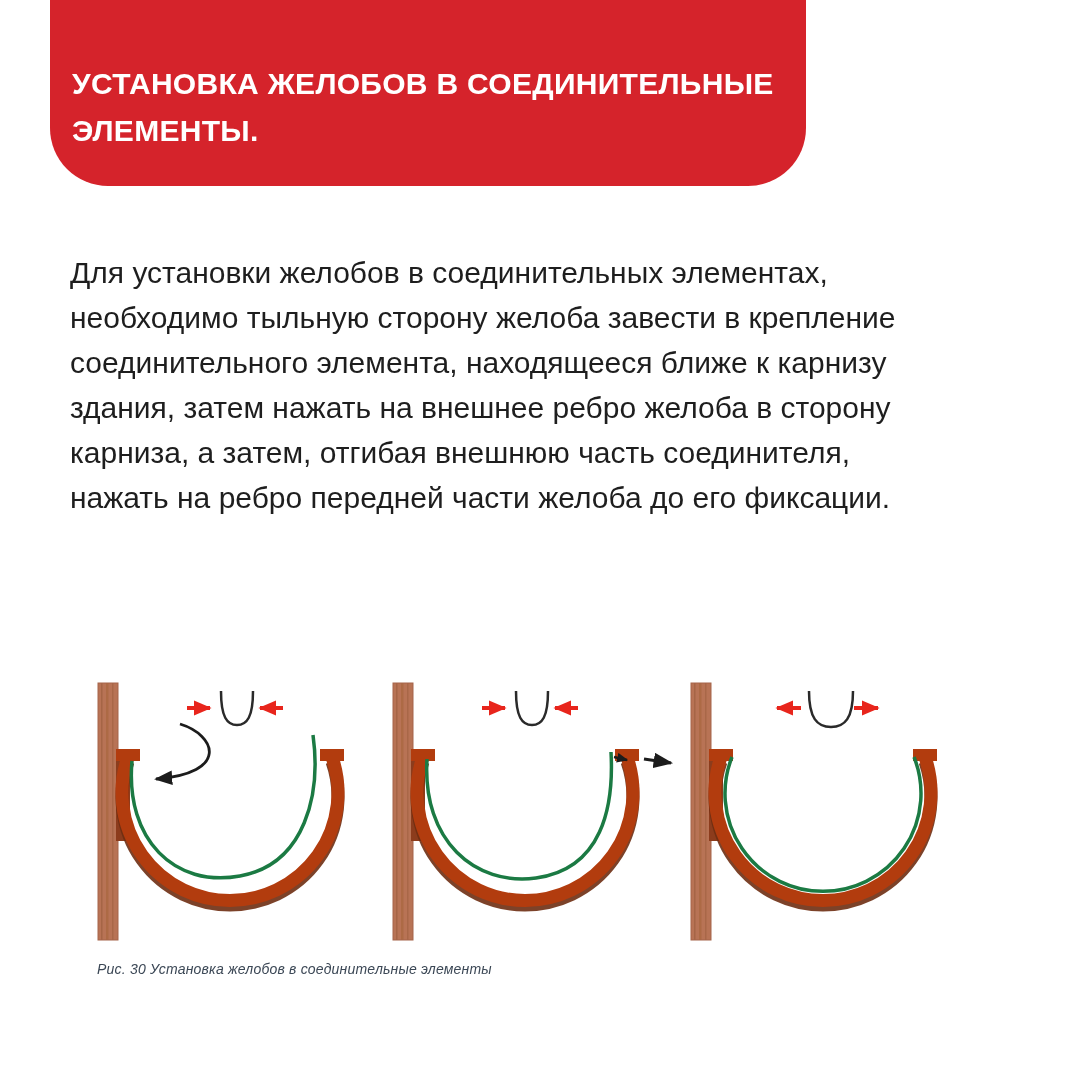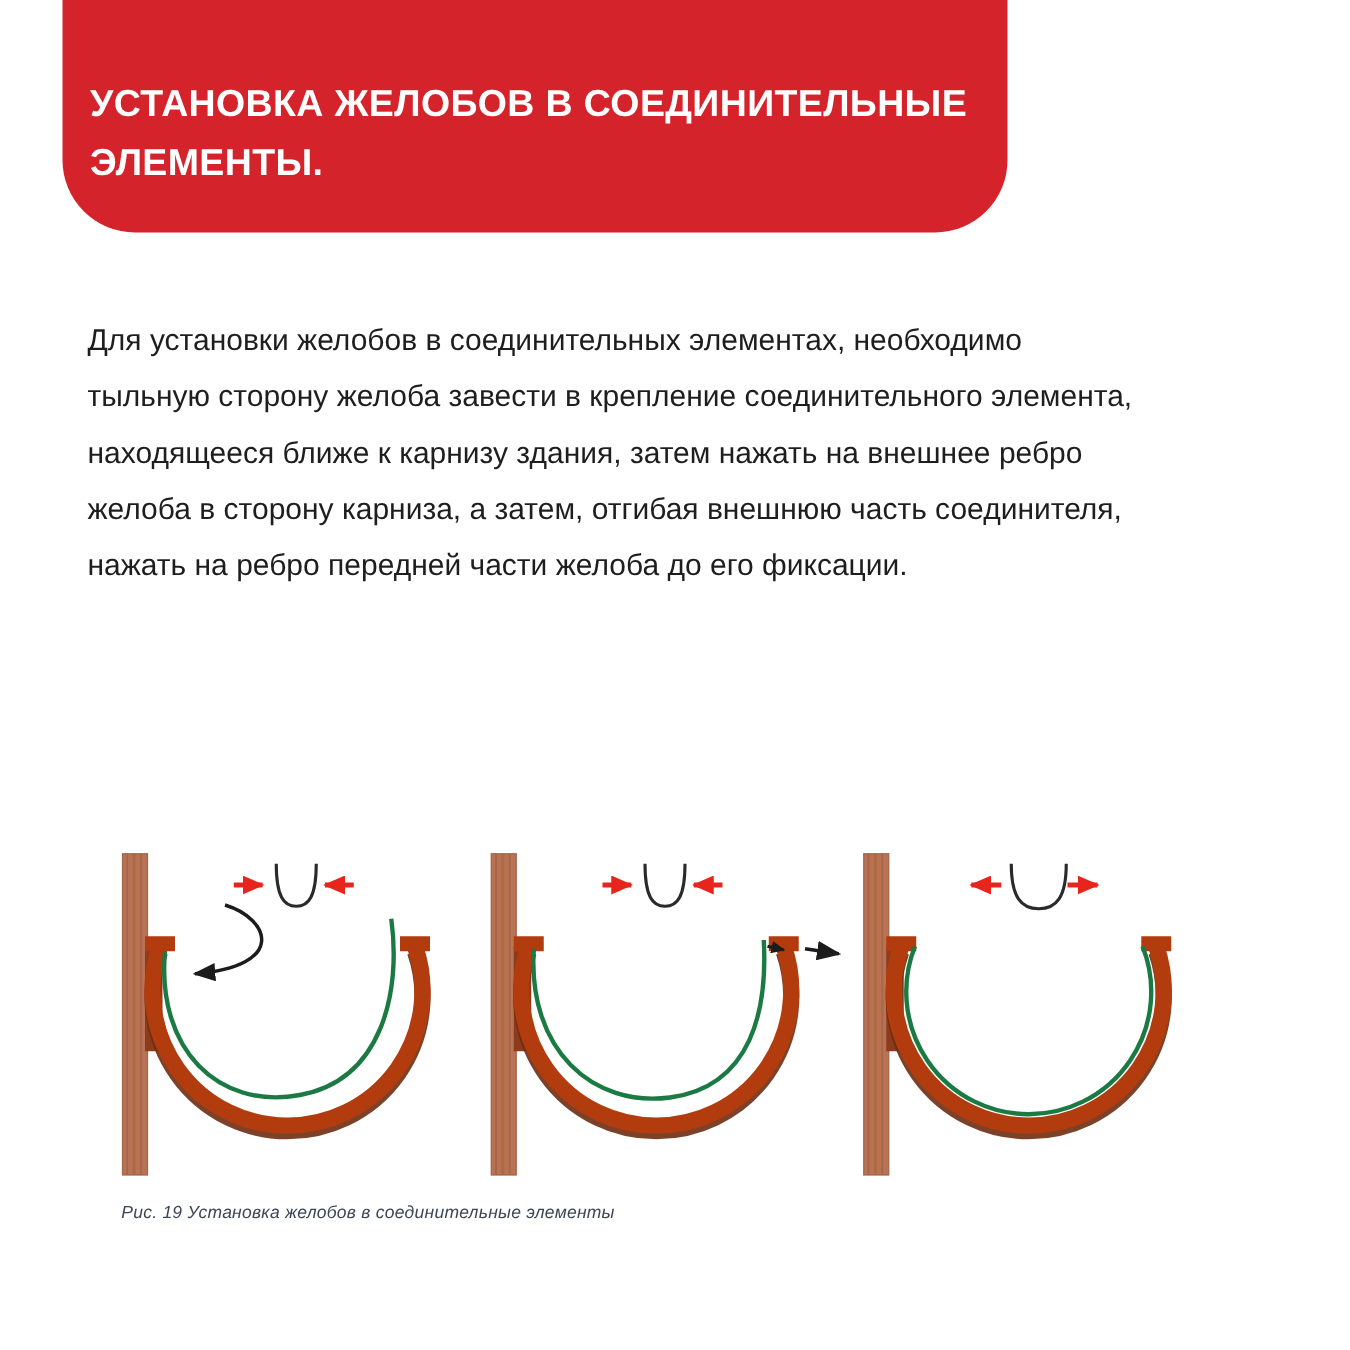--- a/index.html
+++ b/index.html
@@ -23,21 +23,21 @@
     color:#ffffff;
     font-size:30px;
     line-height:47px;
     font-weight:bold;
     letter-spacing:0.3px;
   }
   .body-text {
     position:absolute; left:70px; top:250px;
     width:845px;
     margin:0;
-    font-size:24px;
+    font-size:30px;
     line-height:45px;
     color:#1e1e1e;
   }
   .figure {
     position:absolute; left:60px; top:640px;
     width:980px; height:340px;
     margin:0;
   }
   .figure svg { overflow:visible; display:block; }
   .caption {
@@ -134,15 +134,15 @@
         <path d="M 59 112 A 98 98 0 1 0 241 112" fill="none" stroke="#1b7a43" stroke-width="3.5"></path>
         <g>
           <path d="M 136 46 C 136 73, 144 82, 158 82 C 172 82, 180 73, 180 46" fill="none" stroke="#2a2a2a" stroke-width="2.5"></path>
           <path d="M 128 63 L 104 63" stroke="#e8251c" stroke-width="4" marker-end="url(#mRed)"></path>
           <path d="M 181 63 L 205 63" stroke="#e8251c" stroke-width="4" marker-end="url(#mRed)"></path>
         </g>
       </g>
     </svg>
   </figure>
 
-  <div class="caption">Рис. 19 Установка желобов в соединительные элементы</div>
+  <div class="caption">Рис. 30 Установка желобов в соединительные элементы</div>
 
 </div>
 
 </body></html>

